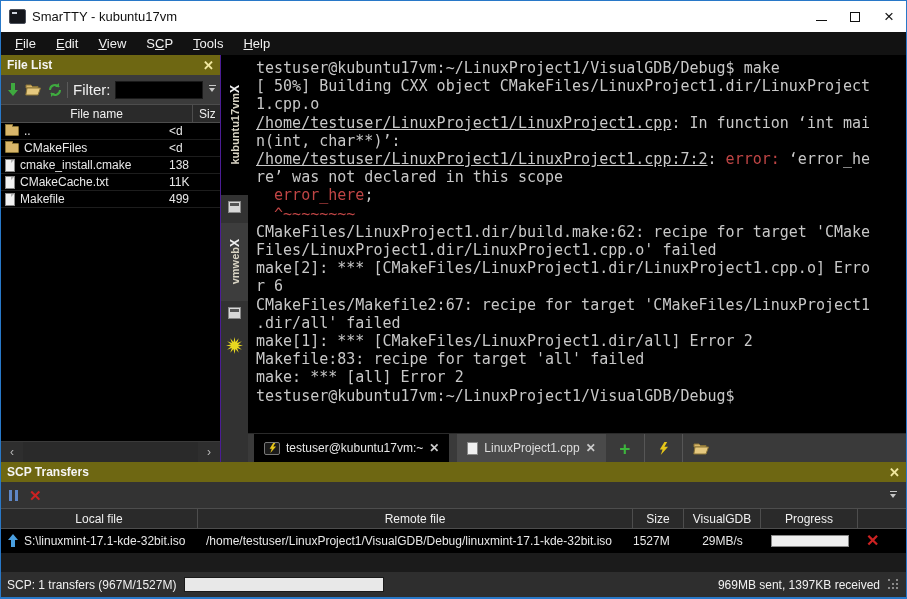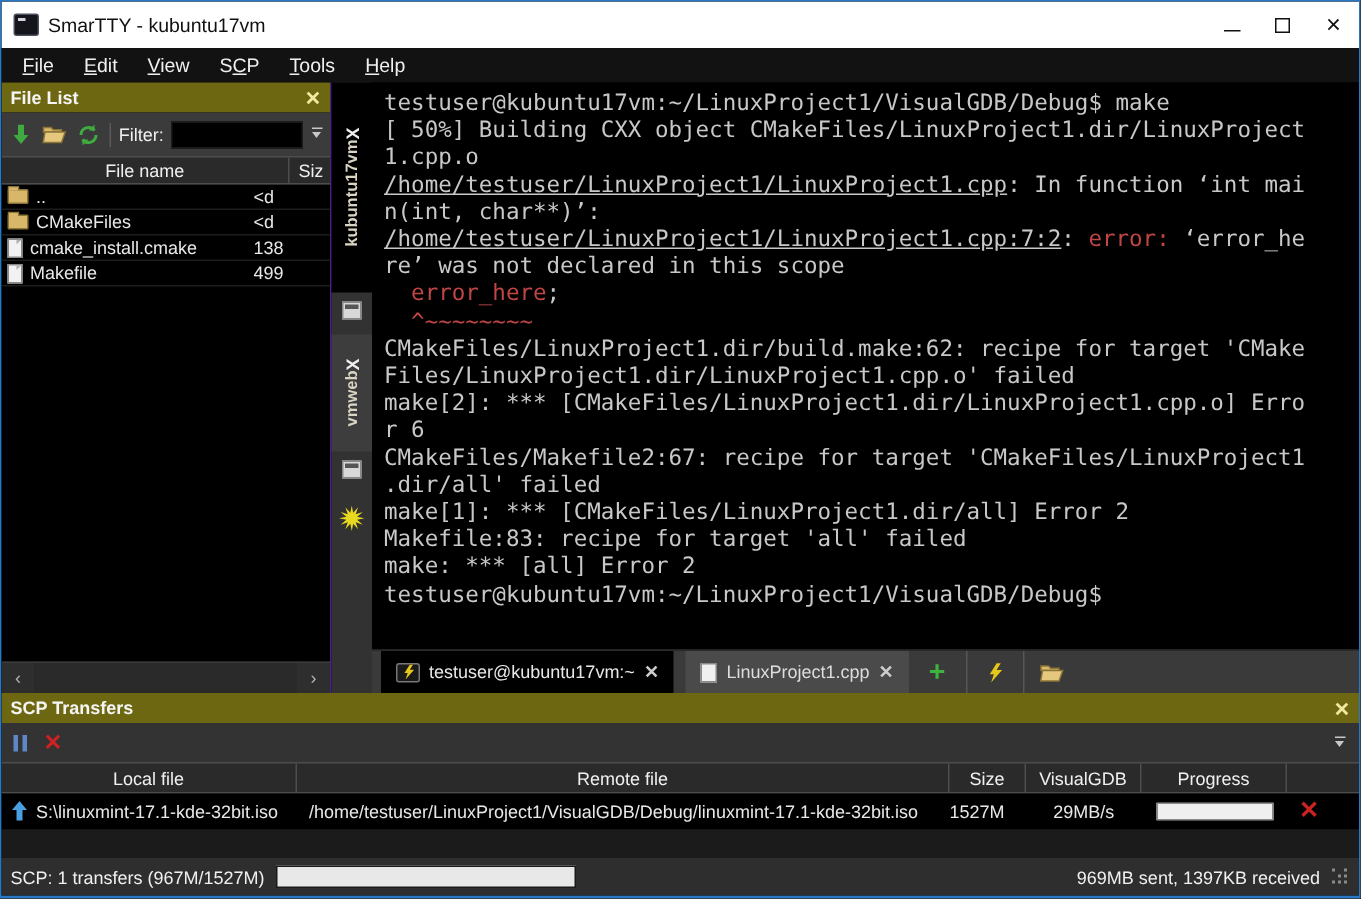--- a/index.html
+++ b/index.html
@@ -28,21 +28,21 @@
   .main{height:407px;display:flex;flex:none;}
 
   
   .filelist{width:220px;flex:none;display:flex;flex-direction:column;background:#000;border-right:1px solid #4c1d95;}
   .panel-header{height:20px;background:#6e6712;display:flex;align-items:center;padding:0 6px;flex:none;}
   .panel-title{color:#f5f5f5;font-size:12px;font-weight:bold;}
   .panel-x{margin-left:auto;color:#f2e9a0;font-weight:bold;font-size:13px;line-height:1;}
   .fl-toolbar{height:29px;background:#3b3b3b;display:flex;align-items:center;padding:0 4px;gap:5px;flex:none;}
   .tool-ic{width:18px;height:16px;display:flex;align-items:center;justify-content:center;}
   .tb-sep{width:1px;height:16px;background:#5a5a5a;}
-  .filter-label{color:#f0f0f0;font-size:12px;}
+  .filter-label{color:#f0f0f0;font-size:15px;}
   .filter-input{width:88px;height:18px;background:#000;border:1px solid #1a1a1a;color:#e8e8e8;font-size:12px;padding:0 3px;}
   .overflow-chev{margin-left:auto;width:9px;height:9px;position:relative;}
   .overflow-chev::before{content:"";position:absolute;top:0;left:1px;width:7px;height:1px;background:#c8c8c8;}
   .overflow-chev::after{content:"";position:absolute;top:3px;left:1px;border-left:3.5px solid transparent;
     border-right:3.5px solid transparent;border-top:4px solid #c8c8c8;}
   .fl-thead{height:19px;background:#2a2a2a;border-top:1px solid #4d4d4d;border-bottom:1px solid #4d4d4d;
     display:flex;align-items:center;flex:none;position:relative;}
   .th-name{width:192px;text-align:center;color:#f0f0f0;font-size:12px;border-right:1px solid #4d4d4d;height:100%;line-height:18px;}
   .th-size{width:22px;overflow:hidden;white-space:nowrap;color:#f0f0f0;font-size:12px;padding-left:6px;}
   .fl-rows{flex:1;overflow:hidden;}
@@ -206,20 +206,25 @@
           </div>
           <div class="frow">
             <span class="ficon i-folder"></span>
             <span class="fname">CMakeFiles</span>
             <span class="fsize">&lt;d</span>
           </div>
           <div class="frow">
             <span class="ficon i-file"></span>
             <span class="fname">cmake_install.cmake</span>
             <span class="fsize">138</span>
+          </div>
+          <div class="frow">
+            <span class="ficon i-file"></span>
+            <span class="fname">CMakeCache.txt</span>
+            <span class="fsize">11K</span>
           </div>
           <div class="frow">
             <span class="ficon i-file"></span>
             <span class="fname">Makefile</span>
             <span class="fsize">499</span>
           </div>
         </div>
       <div class="fl-scroll">
         <span class="sb-btn">‹</span>
         <span class="sb-track"><span class="sb-thumb"></span></span>

